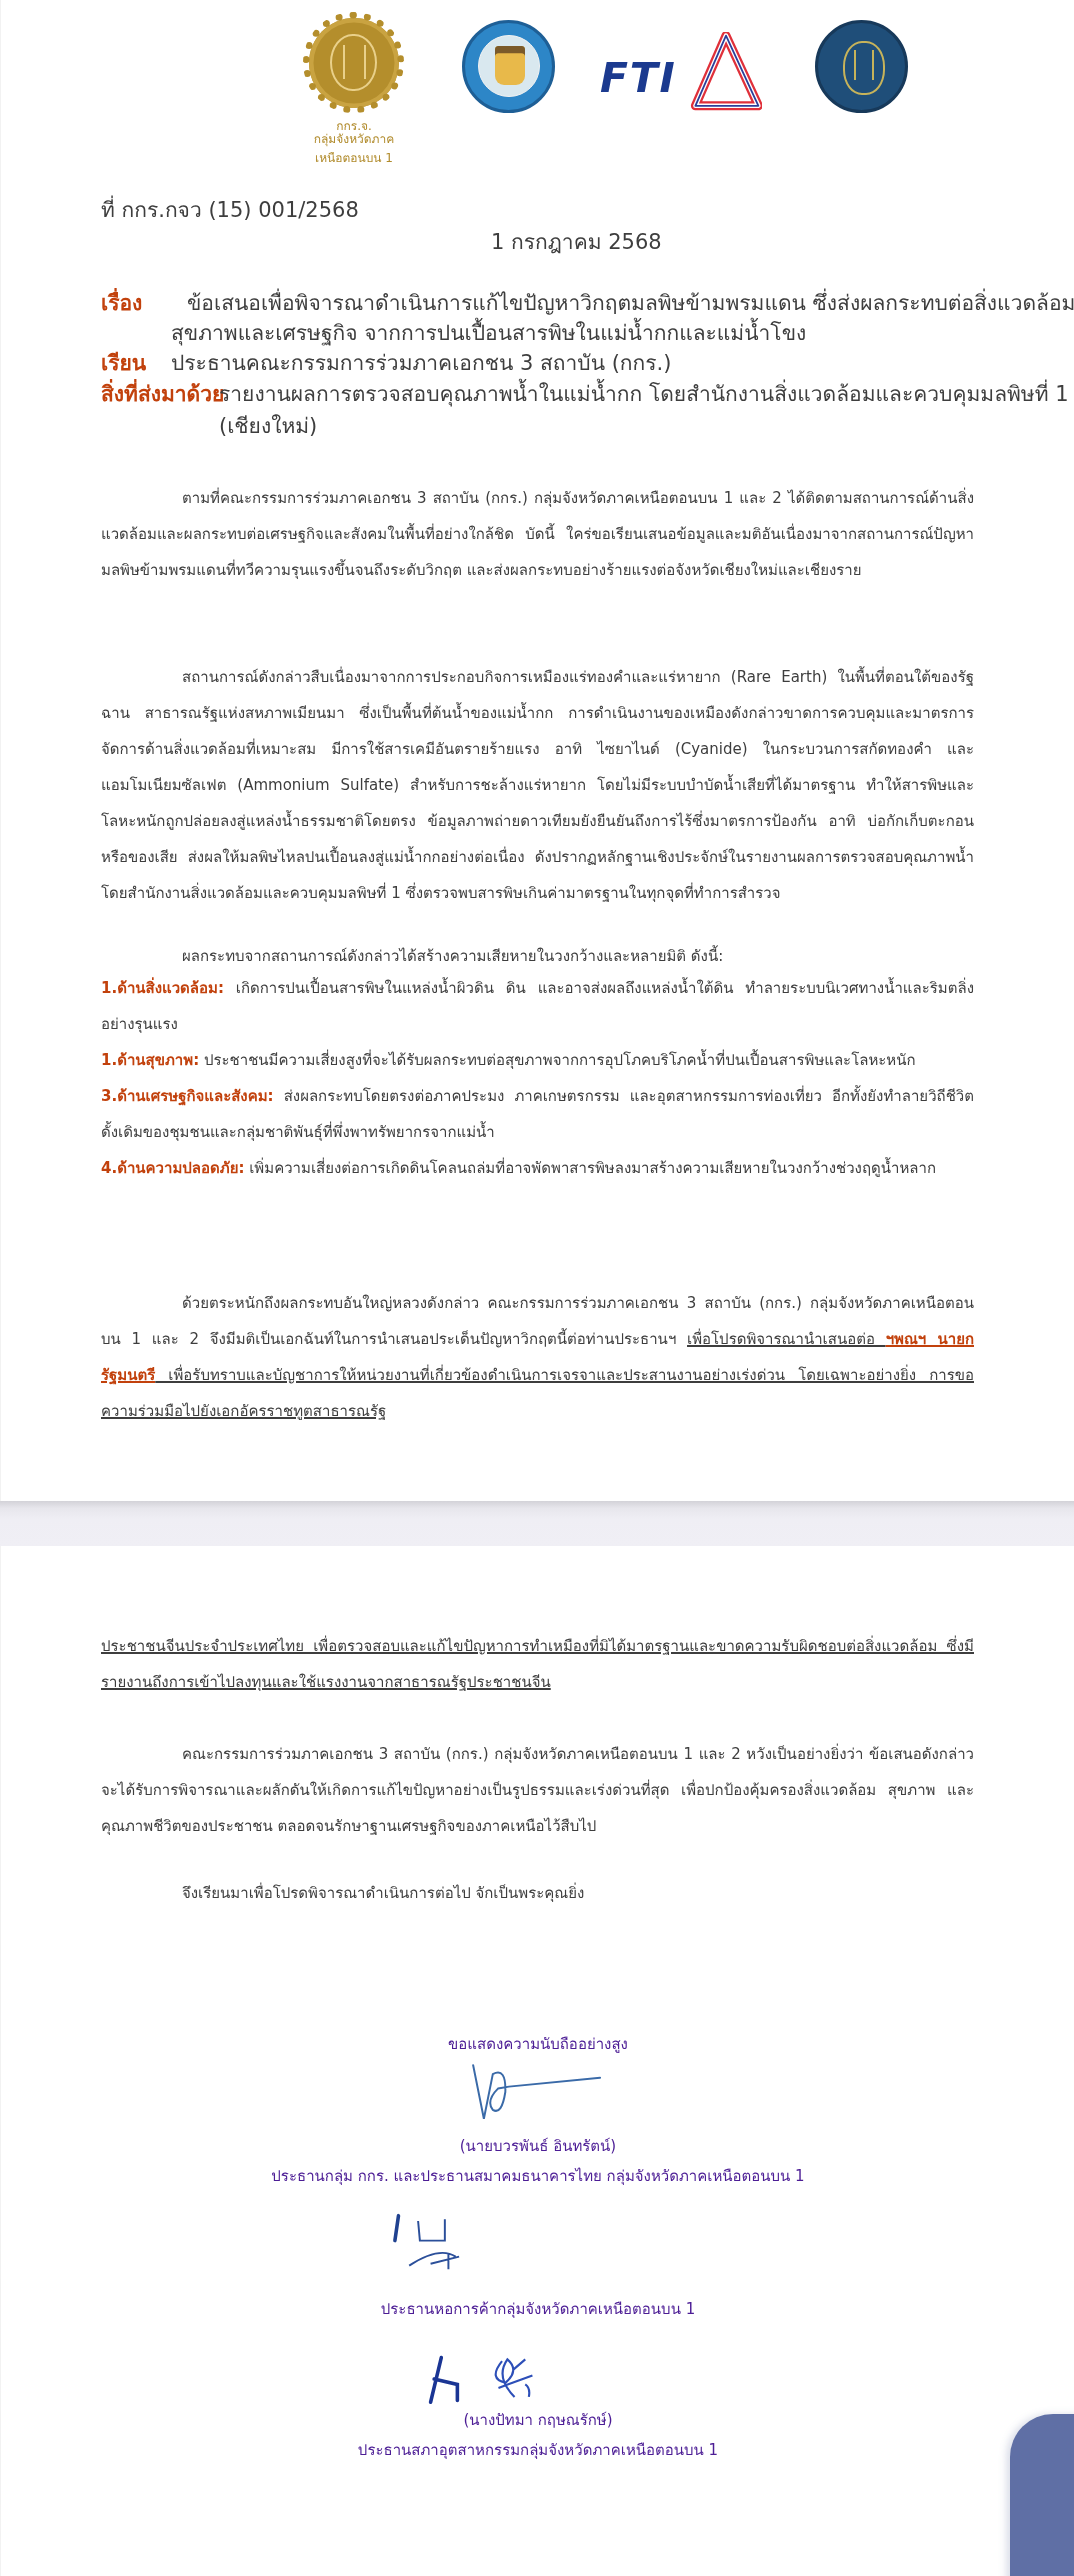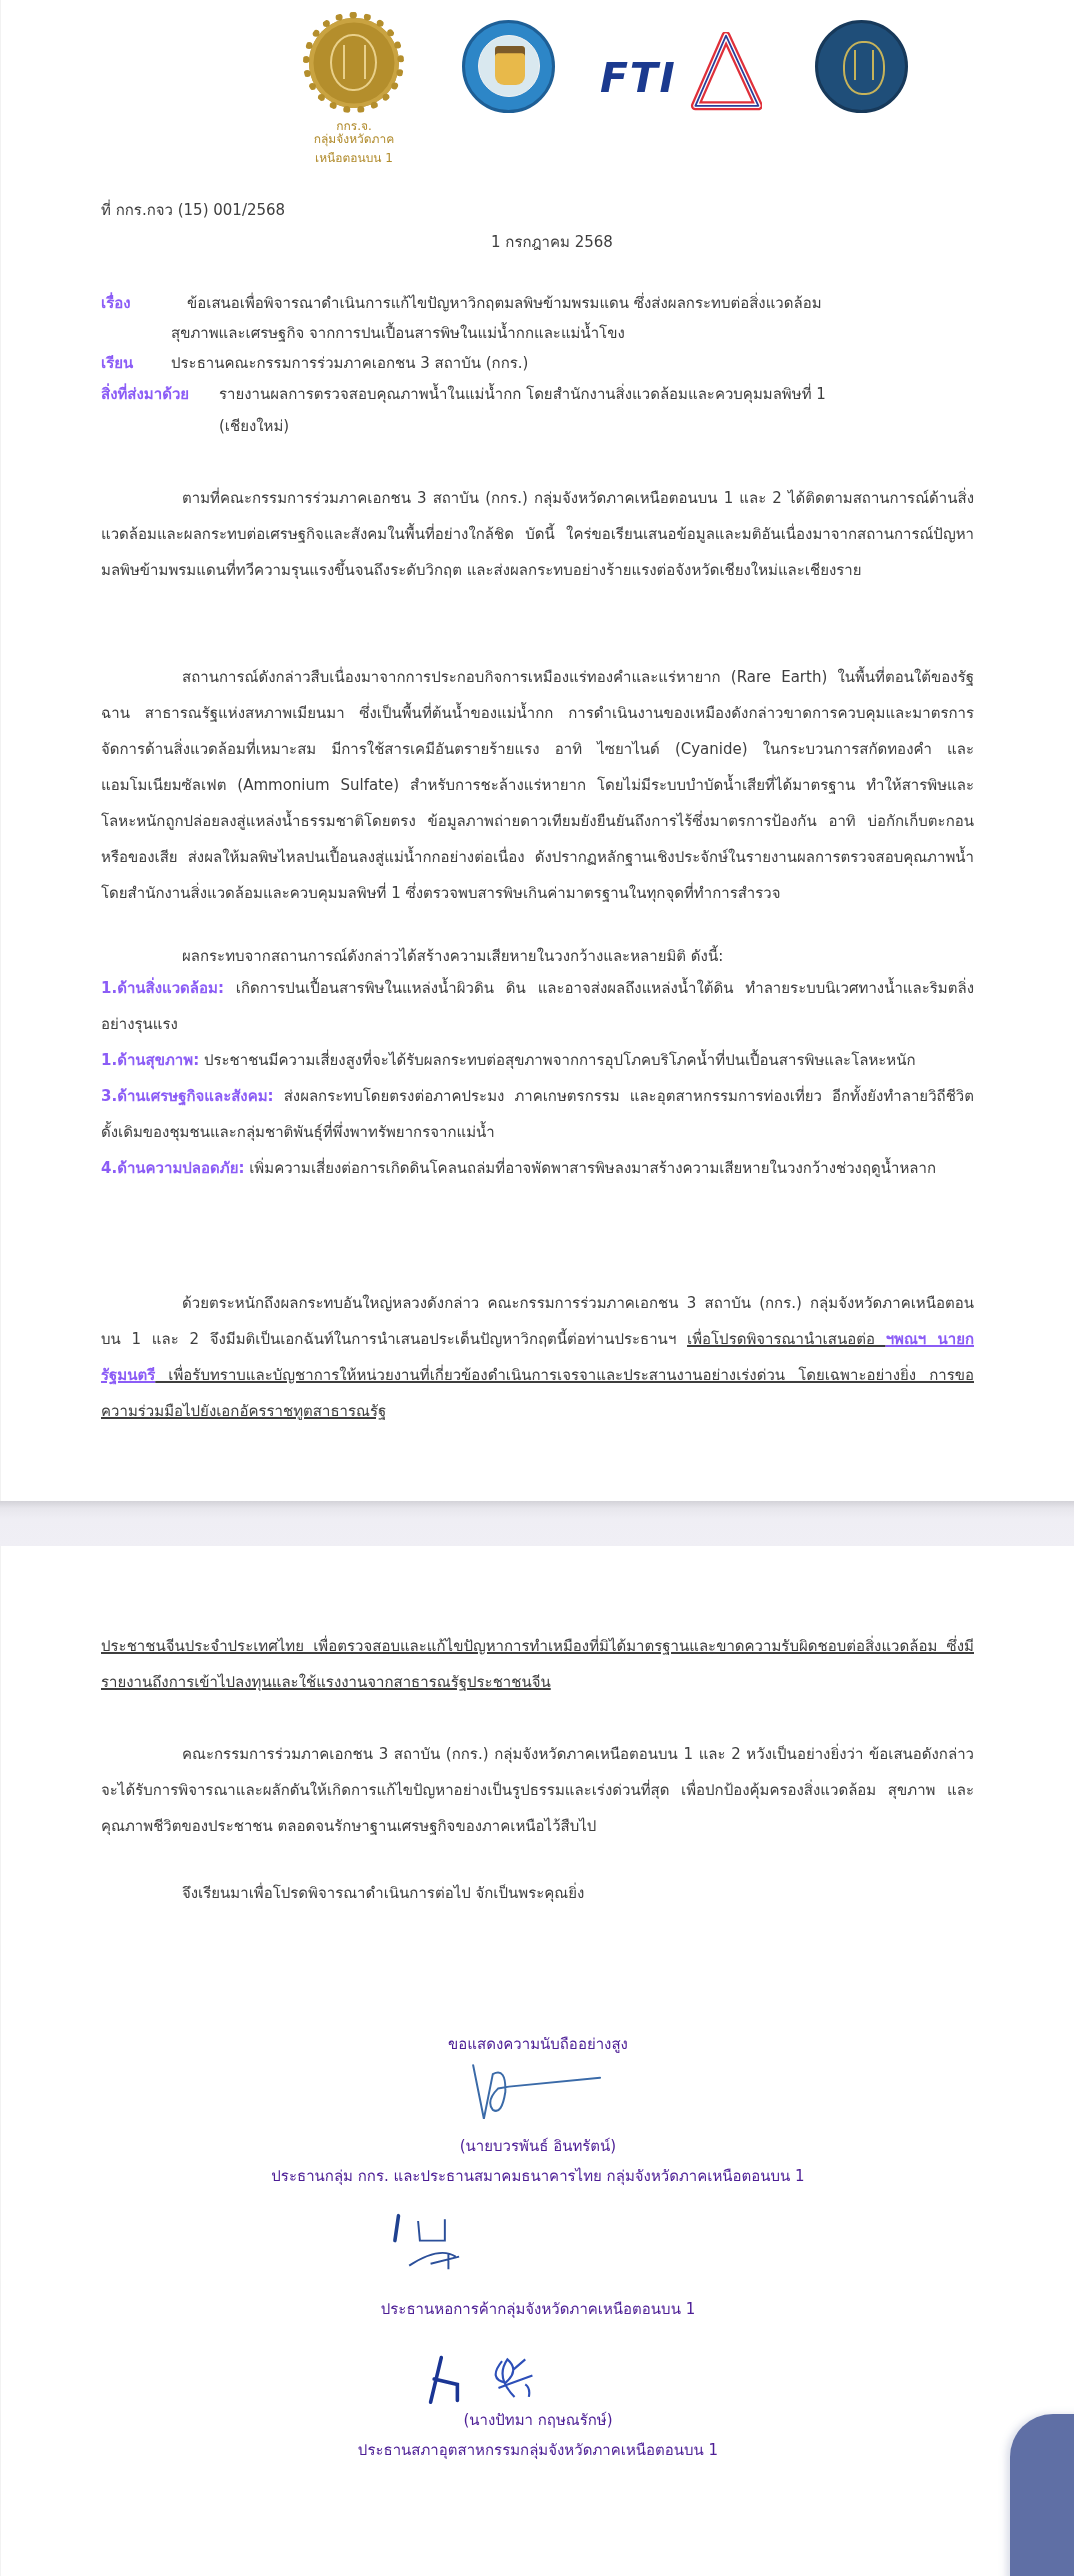--- a/index.html
+++ b/index.html
@@ -41,22 +41,22 @@
   .logo-fti svg { position:absolute; left: 90px; top: 0; }
 
   .logo-round-dark { left: 510px; top: 3.6px; width: 93px; height: 93px; border-radius: 50%;
     background: #1f4e79; border: 3.6px solid #17395a; }
   .logo-round-dark::before { content:""; position:absolute; left:25px; top:18px; width:38px; height:50px; border-radius: 19px/25px;
     border: 2.7px solid #c7b35a; }
   .logo-round-dark::after { content:""; position:absolute; left:36px; top:27px; width:16px; height:30px;
     border-left: 2.7px solid #c7b35a; border-right: 2.7px solid #c7b35a; }
 
   
-  .t { position: absolute; font-size: 15px; line-height: 19.7px; color: #3e3e3e; white-space: nowrap; }
-  .b { font-weight: bold; color: #8b5cf6; }
+  .t { position: absolute; font-size: 21px; line-height: 19.7px; color: #3e3e3e; white-space: nowrap; }
+  .b { font-weight: bold; color: #c2410c; }
   .u { text-decoration: underline; text-decoration-thickness: 1.8px; }
   .para { position: absolute; left: 100px; width: 873px; font-size: 15px; line-height: 36px; color: #3e3e3e;
     text-align: justify; text-align-last: left; }
   .para .indent { display:inline-block; width: 81px; }
 
   .center { position: absolute; left: 179px; width: 716px; text-align: center; font-size: 15px; line-height: 19.7px; color: #4c1d95; }
 
   .fab { position: absolute; left: 1010px; top: 2414px; width: 90px; height: 233px; background: #5f6fa5;
     border-radius: 43px 0 0 0; box-shadow: -3.6px 0 7.2px rgba(120,130,170,0.25); }
 </style>

